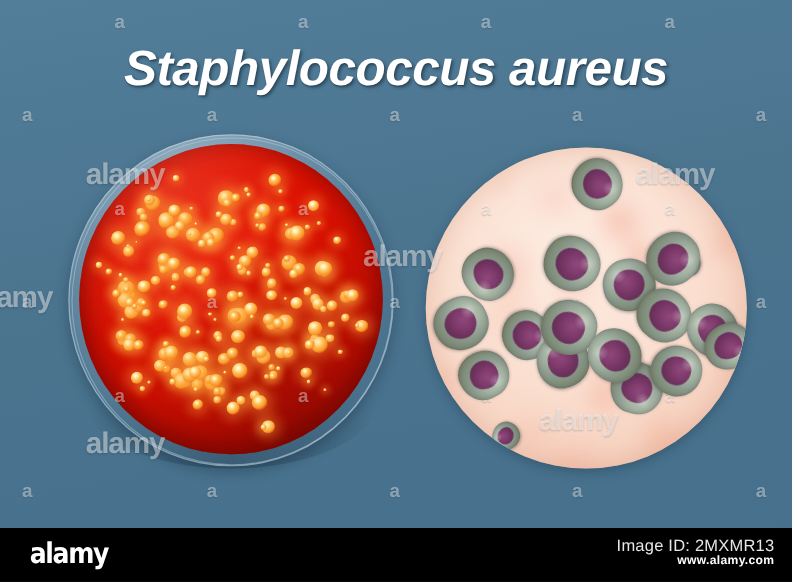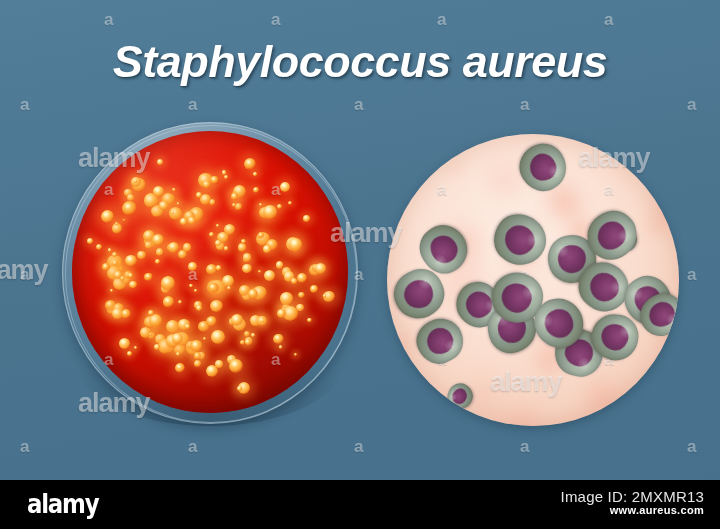--- a/index.html
+++ b/index.html
@@ -585,17 +585,17 @@
         <span class="wm-word" style="left: 490px; top: 367px;">alamy</span>
         <span class="wm-word" style="left: -24px; top: 255px;">alamy</span>
       </div>
 
   </div>
 
   <div id="footer">
     <div id="footer-logo">alamy</div>
     <div id="footer-right">
       <div id="footer-imageid">Image ID: 2MXMR13</div>
-      <div id="footer-url">www.aureus.com</div>
+      <div id="footer-url">www.alamy.com</div>
     </div>
   </div>
 
 </div>
 
 </body></html>

